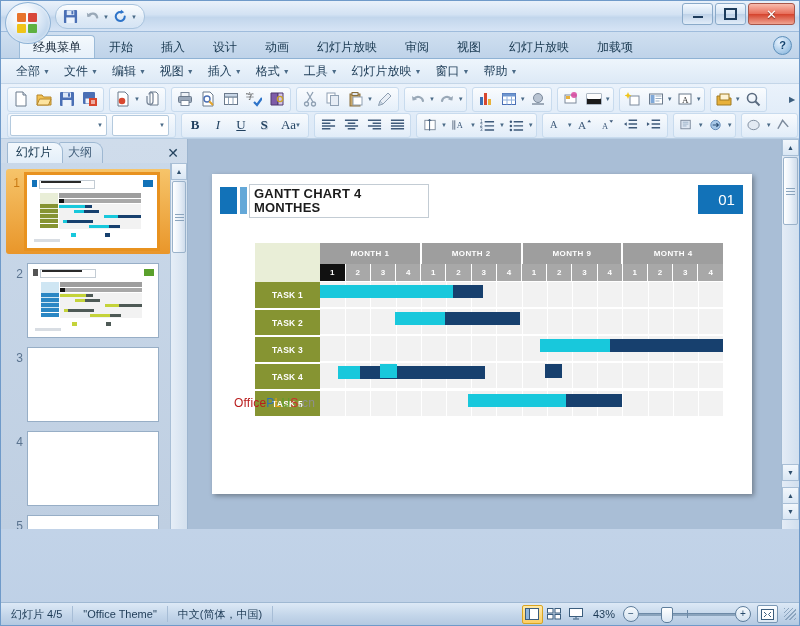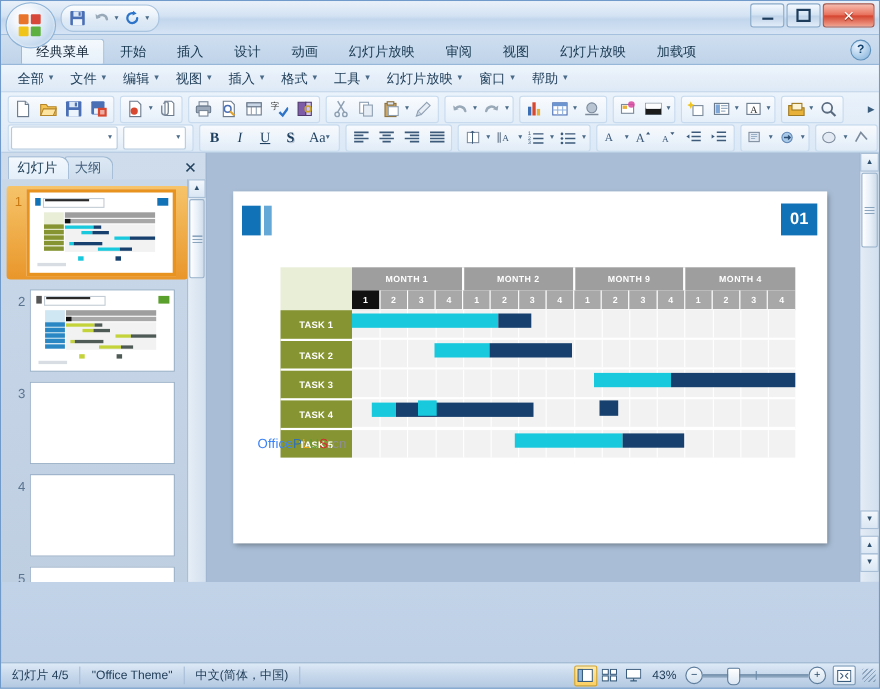--- a/index.html
+++ b/index.html
@@ -114,21 +114,21 @@
   .stage-scroll{position:absolute;right:0;top:0;bottom:0;width:17px;
     background:linear-gradient(90deg,#e4ecf6,#d1dfee);border-left:1px solid #a3bad2;}
 
   
   .sq1{position:absolute;left:8px;top:13px;width:17px;height:27px;background:#1272b8;}
   .sq2{position:absolute;left:28px;top:13px;width:7px;height:27px;background:#64a8d8;}
   .titlebox{position:absolute;left:37px;top:10px;width:180px;min-height:28px;border:1px solid #c3ccd4;
     padding:2px 4px;box-sizing:border-box;}
   .gtitle{font-size:13px;font-weight:bold;color:#1b1b1b;line-height:14px;letter-spacing:.2px;}
   .badge{position:absolute;right:9px;top:11px;width:33px;height:29px;background:#1272b8;color:#fff;
-    font-size:15px;font-weight:bold;display:flex;align-items:center;justify-content:center;}
+    font-size:15px;font-weight:normal;display:flex;align-items:center;justify-content:center;padding-left:12px;}
 
   .gwrap{position:absolute;left:43px;top:69px;width:468px;}
   table.gantt{border-collapse:collapse;width:468px;table-layout:fixed;}
   table.gantt td{padding:0;}
   .corner{width:65px;background:#e9eed7;}
   .mhead{background:#9e9e9e;color:#fff;font-size:8px;font-weight:bold;text-align:center;height:21px;
     letter-spacing:.4px;border-right:2px solid #fff;}
   .whead{background:#a8a8a8;color:#fff;font-size:8px;font-weight:bold;text-align:center;height:17px;
     border-right:1px solid #fff;border-bottom:1px solid #fff;}
   .whead.first{background:#111;}
@@ -136,21 +136,21 @@
     border-bottom:2px solid #fff;letter-spacing:.2px;}
   .track{position:relative;height:25px;border-bottom:2px solid #fff;background:#f2f2f2;}
   .track .gridline{position:absolute;top:0;bottom:0;width:1px;background:#fff;}
   .bar{position:absolute;top:3px;height:13px;}
   .bar.cy{background:#18c8dc;}
   .bar.dk{background:#17406e;}
   .legendrow{position:absolute;left:43px;top:188px;width:468px;height:22px;}
   .lsw{position:absolute;width:17px;height:14px;}
   .watermark{position:absolute;left:22px;top:222px;font-size:12px;letter-spacing:.2px;}
   .watermark span{font-weight:normal;}
-  .wm-office{color:#3b82f6;}
+  .wm-office{color:#b91c1c;}
   .wm-p{color:#2f6fb5;font-weight:bold;}
   .wm-l{color:#e8a317;font-weight:bold;}
   .wm-u{color:#5aa02c;font-weight:bold;}
   .wm-s{color:#cf2e2e;font-weight:bold;}
   .wm-cn{color:#8f8f8f;}
 
   
   .notespane{height:47px;background:linear-gradient(180deg,#b9cbe0,#aec2da);
     padding:6px 18px 0 186px;box-sizing:border-box;}
   .notesbox{height:38px;background:#fff;border:1px solid #8fa9c3;padding:5px 8px;box-sizing:border-box;
@@ -750,20 +750,23 @@
             <div class="sb-grip"></div>
           </div>
       </div>
     </div>
 
     <div class="stage">
       <div class="slide">
 
         <div class="sq1"></div>
         <div class="sq2"></div>
+        <div class="titlebox">
+          <div class="gtitle">GANTT CHART  4 MONTHES</div>
+        </div>
         <div class="badge">01</div>
 
         <div class="gwrap">
           <table class="gantt">
             <tbody>
                 <tr>
               <td class="corner" rowspan="2"></td>
               <td class="mhead" colspan="4">MONTH 1</td>
               <td class="mhead" colspan="4">MONTH 2</td>
               <td class="mhead" colspan="4">MONTH 9</td>

